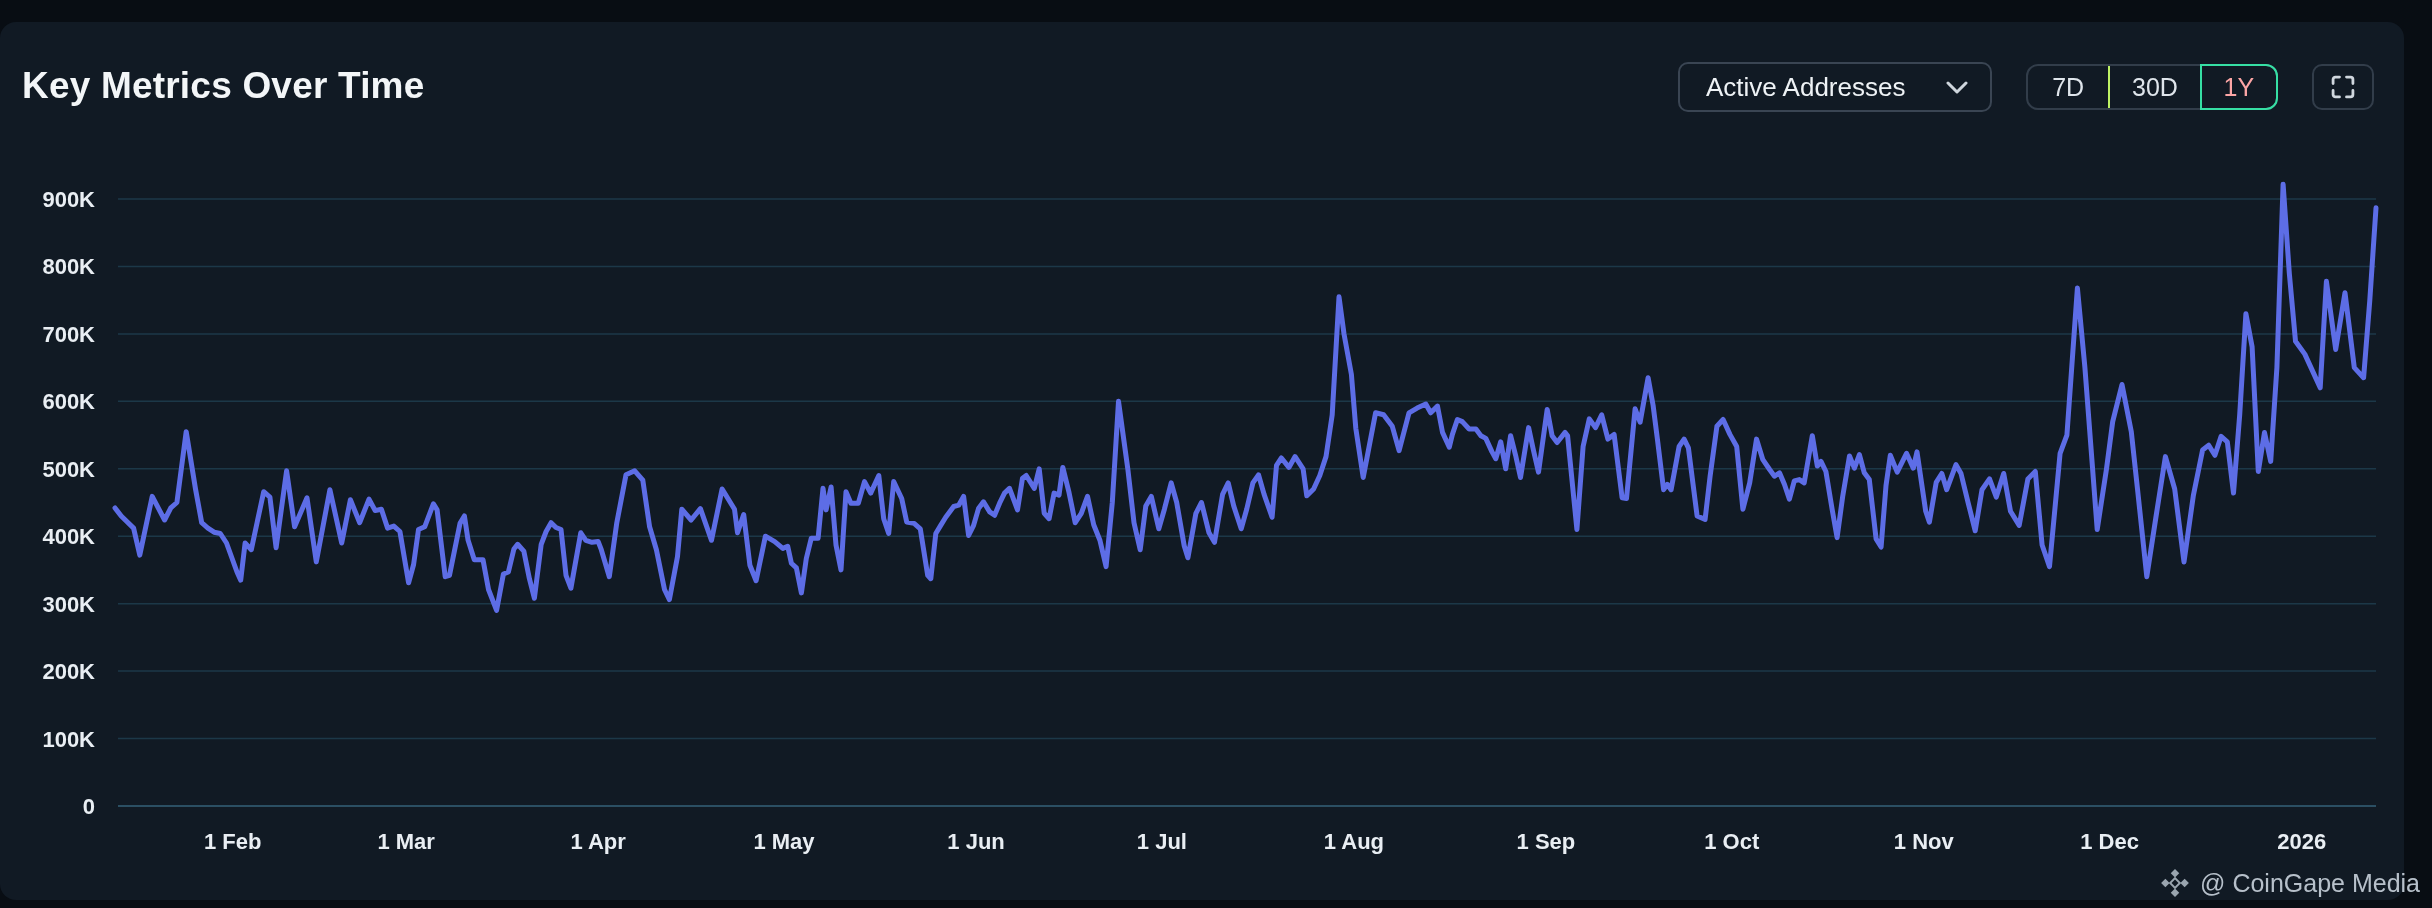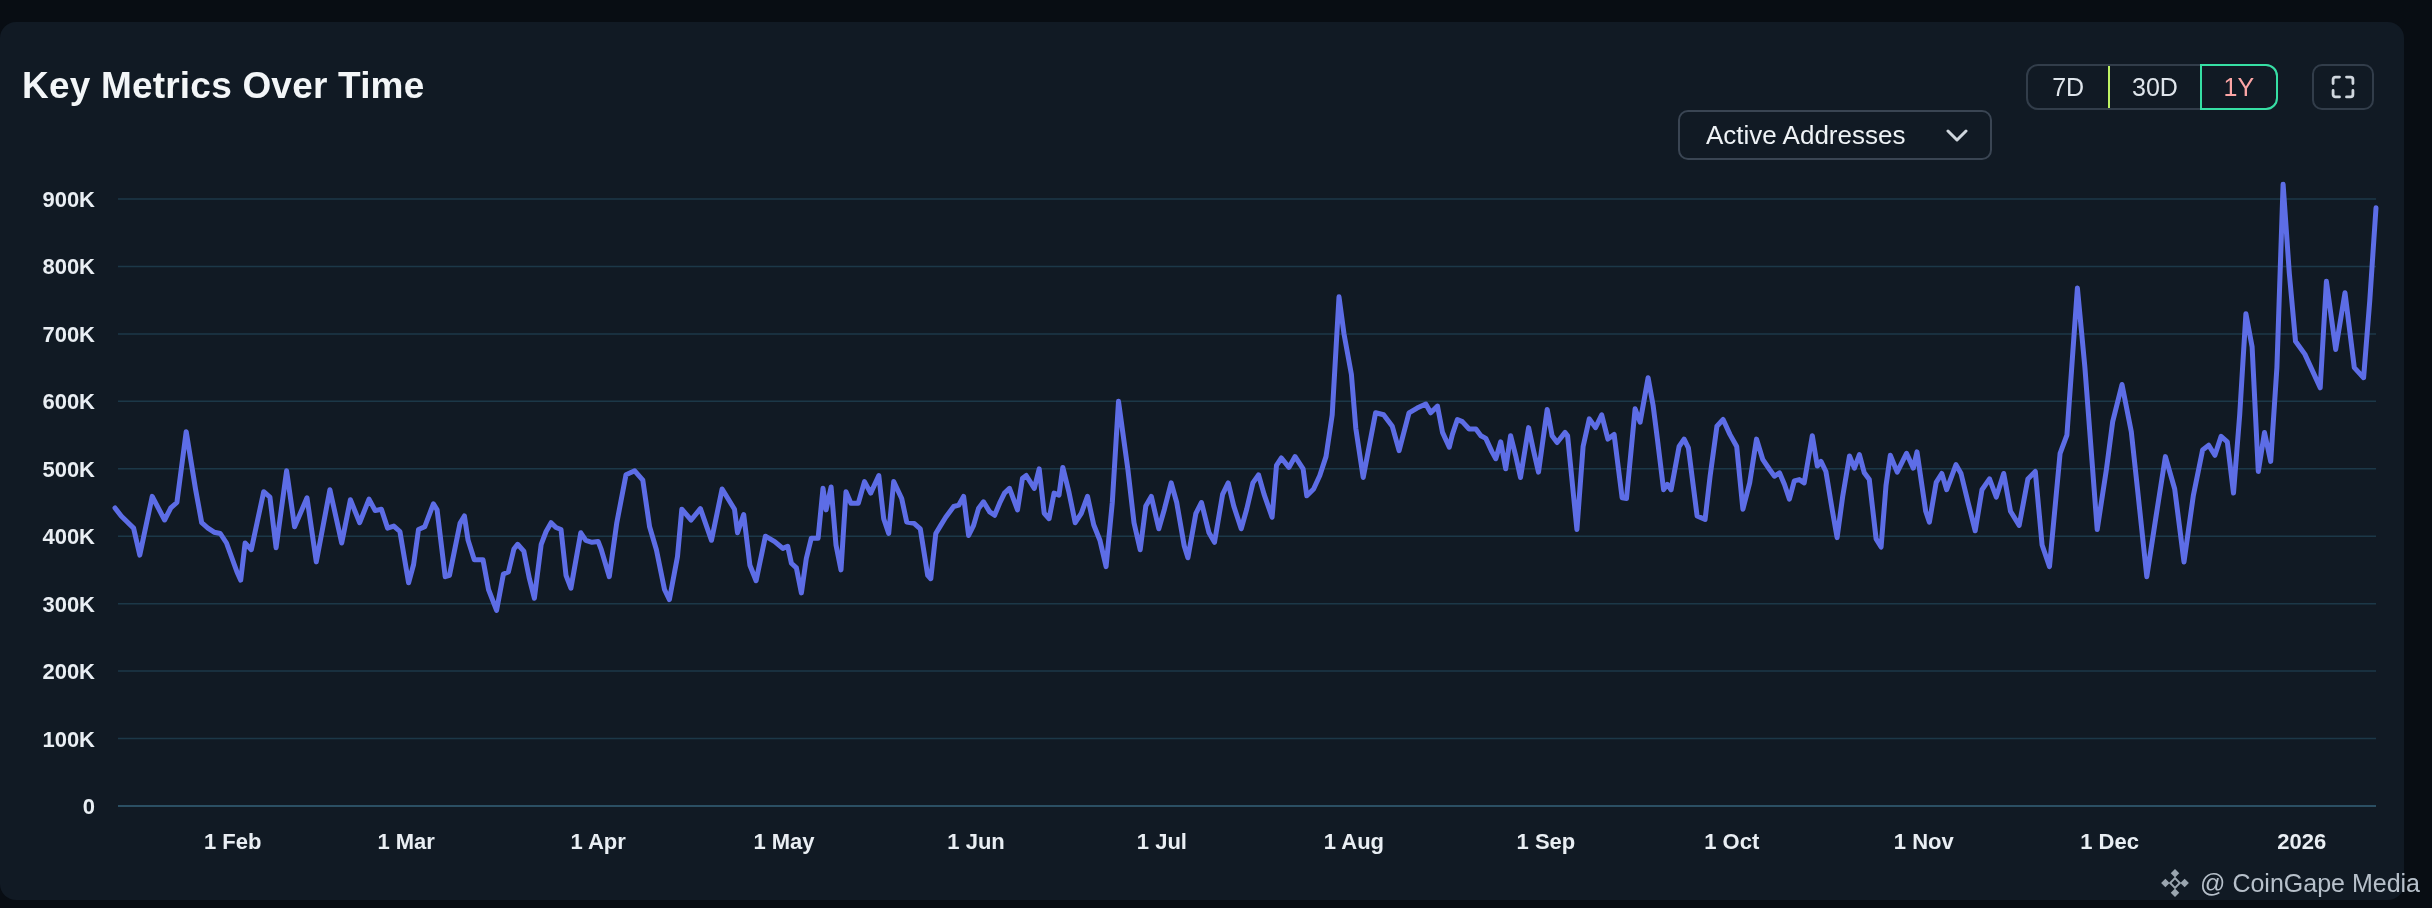--- a/index.html
+++ b/index.html
@@ -13,21 +13,21 @@
     background:#111a24;border-radius:16px;
   }
   .page-title{
     position:absolute;left:22px;top:65px;margin:0;
     font-size:37px;font-weight:700;color:#f3f6f8;letter-spacing:.2px;
   }
   .dropdown{
     position:absolute;left:1678px;top:62px;width:314px;height:50px;
     box-sizing:border-box;border:2px solid #3a4553;border-radius:10px;
     display:flex;align-items:center;justify-content:space-between;
-    padding:0 22px 0 26px;cursor:pointer;background:transparent;margin-top:48px;
+    padding:0 22px 0 26px;cursor:pointer;background:transparent;
   }
   .dropdown .value{font-size:26px;color:#eef2f5;}
   .segmented{
     position:absolute;left:2026px;top:64px;width:252px;height:46px;
     box-sizing:border-box;border:2px solid #323d4a;border-radius:12px;
     display:flex;align-items:stretch;
   }
   .seg{
     background:none;border:none;padding:0;margin:0;cursor:pointer;
     font-family:inherit;font-size:25px;color:#dfe5eb;

